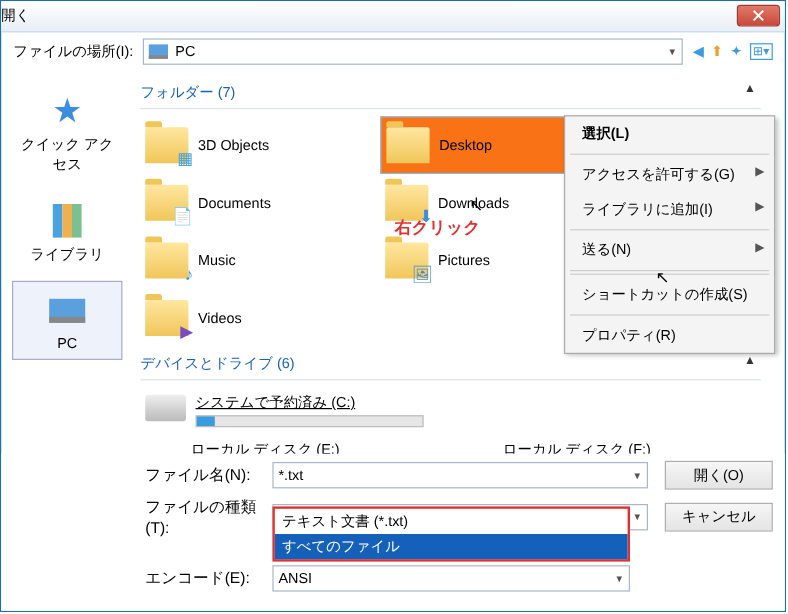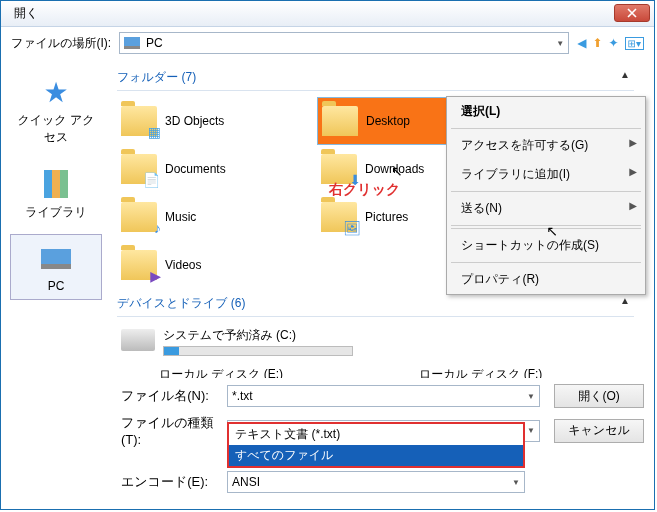--- a/index.html
+++ b/index.html
@@ -1,20 +1,20 @@
 <!DOCTYPE html>
 <html><head>
 <meta charset="utf-8">
 <style>
 * { box-sizing: border-box; margin: 0; padding: 0; font-family: "Meiryo UI", "Yu Gothic UI", sans-serif; font-size: 12px; }
 body { background: #fff; width: 657px; height: 512px; overflow: hidden; }
 
 .dialog { border: 1px solid #1a6fb0; width: 655px; height: 510px; position: relative; background: #fff; }
 
-.titlebar { height: 26px; background: linear-gradient(#fff, #e8eef6); display: flex; align-items: center; padding: 0 13px; border-bottom: 1px solid #c5d4e6; position: relative; }
+.titlebar { height: 26px; background: linear-gradient(#fff, #e8eef6); display: flex; align-items: center; padding: 0 0; border-bottom: 1px solid #c5d4e6; position: relative; }
 .titlebar-text { font-size: 12px; }
 .close-btn { position: absolute; right: 4px; top: 3px; width: 36px; height: 18px; background: linear-gradient(#e07a6a, #c9493a); border: 1px solid #a63a2c; border-radius: 3px; display: flex; align-items: center; justify-content: center; color: #fff; font-size: 10px; }
 
 .toolbar { height: 32px; display: flex; align-items: center; padding: 4px 10px; gap: 8px; }
 .toolbar-label { white-space: nowrap; }
 .loc-combo { flex: 1; height: 22px; border: 1px solid #a7b7c9; display: flex; align-items: center; padding: 0 4px; background: #fff; }
 .loc-combo .pc-icon { width: 16px; height: 12px; background: #5aa0de; border-bottom: 3px solid #888; margin-right: 6px; }
 .loc-combo .dd { margin-left: auto; font-size: 8px; color: #555; }
 .tbicons { display: flex; gap: 6px; align-items: center; color: #3a6ea5; }
 .tbicons span { cursor: pointer; }
@@ -39,34 +39,34 @@
 .folders { display: flex; flex-wrap: wrap; gap: 0; }
 .folder { width: 200px; height: 48px; display: flex; align-items: center; gap: 8px; padding: 2px 4px; }
 .folder.highlight { background: #f97316; border: 1px solid #85b9e0; }
 .fico { width: 36px; height: 30px; background: linear-gradient(#ffe7a0, #f0c659); border-radius: 2px 2px 0 0; position: relative; }
 .fico:before { content: ""; position: absolute; top: -5px; left: 0; width: 14px; height: 5px; background: #f0c659; border-radius: 2px 2px 0 0; }
 .fico .sub { position: absolute; right: -4px; bottom: -4px; font-size: 14px; }
 .flabel { font-size: 12px; }
 
 .annot { color: #e03030; position: absolute; font-size: 14px; font-weight: bold; }
 
-.drives { position: relative; }
+.drives { position: relative; text-decoration: underline; }
 .drive-row { display: flex; gap: 20px; }
 .drive { width: 240px; padding: 4px; }
 .drive.boxed { border: 1px dashed #e03030; }
 .drive-top { display: flex; gap: 8px; align-items: flex-start; }
 .drive-icon { width: 34px; height: 22px; background: linear-gradient(#eee, #bbb); border-radius: 2px; margin-top: 2px; }
 .drive-info { flex: 1; }
 .drive-name { font-size: 12px; margin-bottom: 2px; }
 .bar { height: 10px; background: #e6e6e6; border: 1px solid #bcbcbc; position: relative; margin-bottom: 2px; }
 .bar-fill { position: absolute; left: 0; top: 0; bottom: 0; background: #3a9be0; }
 .drive-sub { font-size: 10px; color: #777; }
 .drive-small { font-size: 12px; padding: 4px 4px 4px 42px; }
 
-.ctxmenu { position: absolute; right: 8px; top: 95px; width: 200px; background: #f4f4f4; border: 1px solid #aaa; box-shadow: 2px 2px 4px rgba(0,0,0,0.25); z-index: 50; }
+.ctxmenu { position: absolute; right: 8px; top: 95px; width: 176px; background: #f4f4f4; border: 1px solid #aaa; box-shadow: 2px 2px 4px rgba(0,0,0,0.25); z-index: 50; }
 .ctxitem { padding: 6px 22px 6px 14px; position: relative; font-size: 12px; }
 .ctxitem.bold { font-weight: bold; }
 .ctxitem .arrow { position: absolute; right: 8px; top: 6px; font-size: 10px; color: #555; }
 .ctxsep { height: 1px; background: #ccc; margin: 2px 4px; }
 .ctxitem.boxed { outline: 2px solid #e03030; outline-offset: -1px; }
 .cursor { position: absolute; font-size: 14px; color: #000; pointer-events: none; z-index: 60; }
 
 .bottom { position: absolute; bottom: 0; left: 0; right: 0; padding: 6px 10px 10px 120px; background: #fff; }
 .brow { display: flex; align-items: center; margin-bottom: 6px; gap: 6px; position: relative; }
 .blabel { width: 100px; text-align: left; font-size: 13px; }

